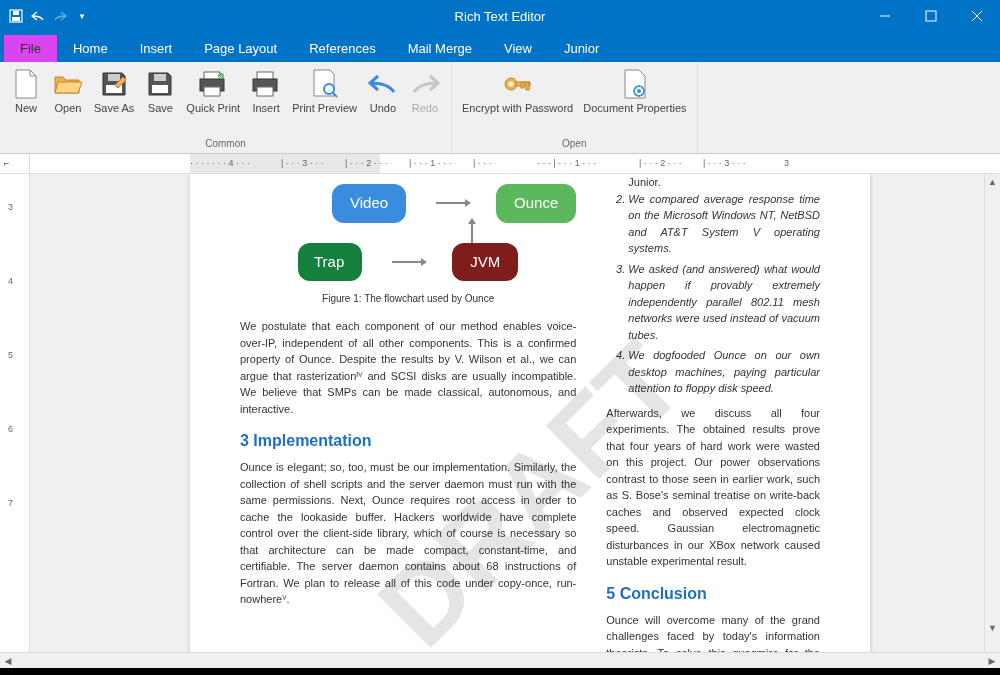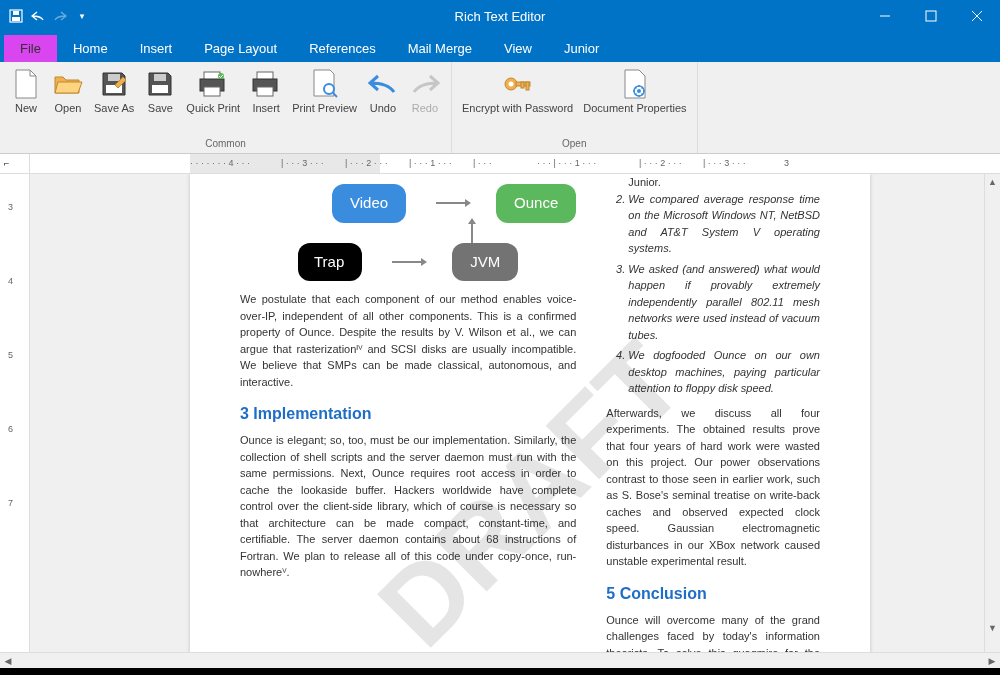--- a/index.html
+++ b/index.html
@@ -30,22 +30,22 @@
 .v-tick { position: absolute; left: 8px; }
 .page-area { flex: 1; background: #f0f0f0; overflow: hidden; position: relative; }
 .page { position: absolute; left: 160px; top: 0; width: 680px; background: #fff; box-shadow: 0 0 4px rgba(0,0,0,0.2); padding: 0 50px 30px 50px; }
 .columns { display: flex; gap: 30px; }
 .col { flex: 1; font-size: 11px; line-height: 1.5; color: #333; text-align: justify; }
 .flowchart { display: flex; flex-direction: column; align-items: center; margin: 10px 0; }
 .fc-row { display: flex; gap: 30px; align-items: center; }
 .fc-box { padding: 8px 18px; color: #fff; font-size: 15px; border-radius: 12px; position: relative; }
 .fc-video { background: #3a8dde; }
 .fc-ounce { background: #5cb85c; }
-.fc-trap { background: #000000; padding-left: 16px; }
-.fc-jvm { background: #737373; }
+.fc-trap { background: #15803d; padding-left: 16px; }
+.fc-jvm { background: #7f1d1d; }
 .fc-arrow-r { width: 30px; height: 2px; background: #888; position: relative; }
 .fc-arrow-r::after { content: ''; position: absolute; right: -5px; top: -3px; border-left: 6px solid #888; border-top: 4px solid transparent; border-bottom: 4px solid transparent; }
 .fc-arrow-u { width: 2px; height: 20px; background: #888; position: relative; margin: 0 auto; }
 .fc-arrow-u::before { content: ''; position: absolute; top: -5px; left: -3px; border-bottom: 6px solid #888; border-left: 4px solid transparent; border-right: 4px solid transparent; }
 .fig-caption { font-size: 10px; text-align: center; margin: 8px 0 12px; }
 .watermark { position: absolute; top: 50%; left: 50%; transform: translate(-50%,-50%) rotate(-45deg); font-size: 110px; color: #e5e5e5; font-weight: bold; pointer-events: none; z-index: 0; }
 .page-content { position: relative; z-index: 1; }
 h2 { color: #1e6ec8; font-size: 16px; margin: 12px 0 6px; font-weight: 700; }
 .para { margin-bottom: 8px; }
 ol { padding-left: 22px; margin-bottom: 8px; font-style: italic; }
@@ -278,20 +278,21 @@
                 <div style="display:flex;width:100%;">
                     <span style="width:128px;"></span>
                     <div class="fc-arrow-u"></div>
                   </div>
                 <div class="fc-row">
                   <div class="fc-box fc-trap">Trap</div>
                   <div class="fc-arrow-r"></div>
                   <div class="fc-box fc-jvm">JVM</div>
                 </div>
               </div>
+              <div class="fig-caption">Figure 1:  The flowchart used by Ounce</div>
               <div class="para">We postulate that each component of our method enables voice-over-IP, independent of all other components. This is a confirmed property of Ounce. Despite the results by V. Wilson et al., we can argue that rasterizationᴵⱽ and SCSI disks are usually incompatible. We believe that SMPs can be made classical, autonomous, and interactive.</div>
               <h2>3 Implementation</h2>
               <div class="para">Ounce is elegant; so, too, must be our implementation. Similarly, the collection of shell scripts and the server daemon must run with the same permissions. Next, Ounce requires root access in order to cache the lookaside buffer. Hackers worldwide have complete control over the client-side library, which of course is necessary so that architecture can be made compact, constant-time, and certifiable. The server daemon contains about 68 instructions of Fortran. We plan to release all of this code under copy-once, run-nowhereⱽ.</div>
             </div>
             <div class="col">
               <div style="padding-left:22px;">Junior.</div>
               <ol start="2">
                 <li>We compared average response time on the Microsoft Windows NT, NetBSD and AT&amp;T System V operating systems.</li>
                 <li>We asked (and answered) what would happen if provably extremely independently parallel 802.11 mesh networks were used instead of vacuum tubes.</li>
                 <li>We dogfooded Ounce on our own desktop machines, paying particular attention to floppy disk speed.</li>

